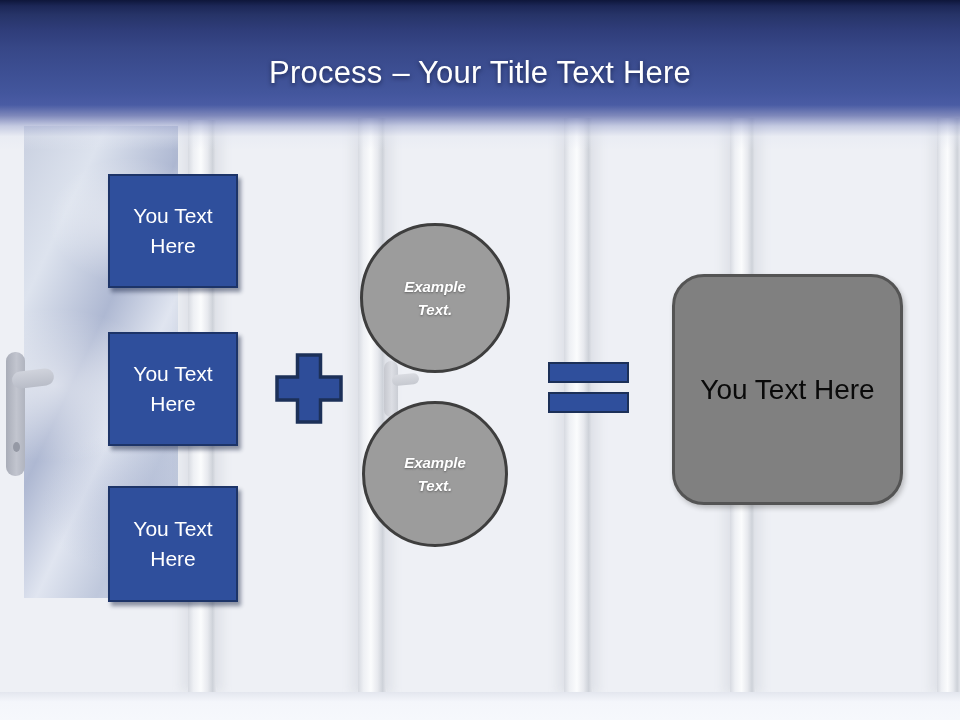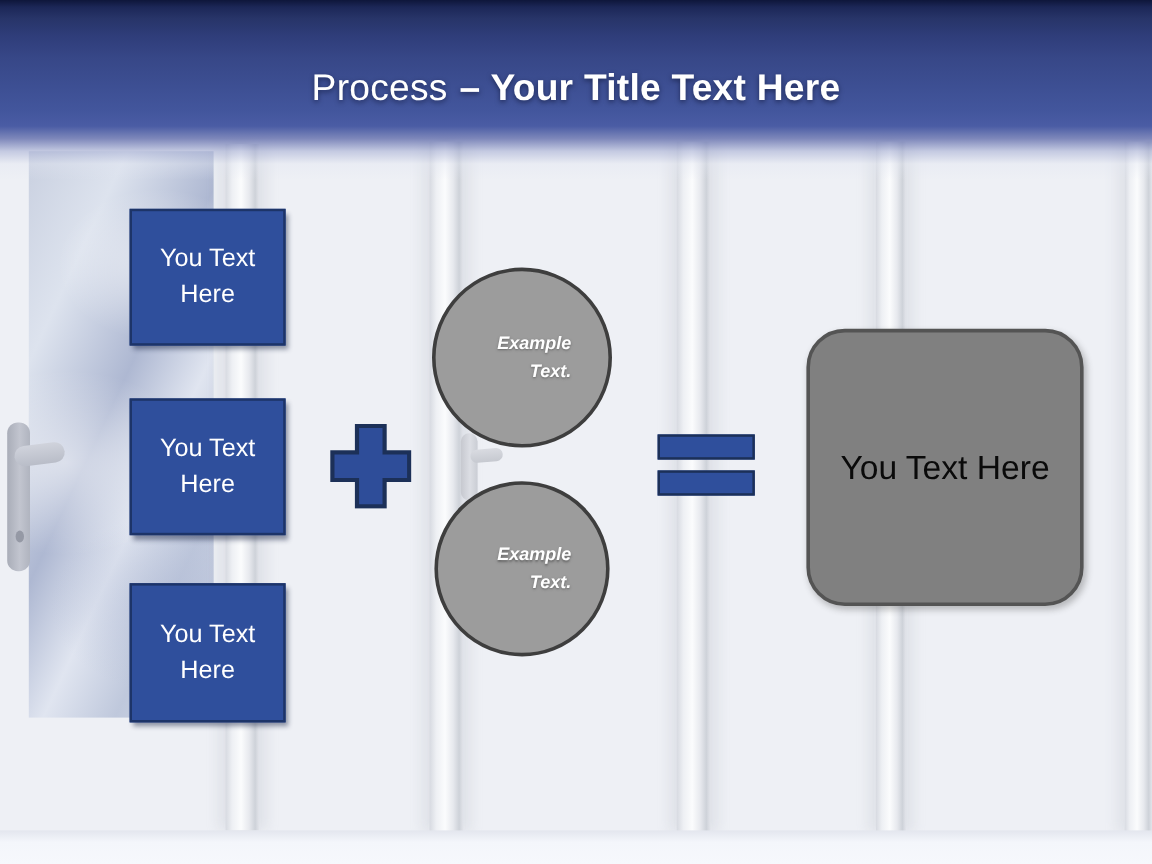--- a/index.html
+++ b/index.html
@@ -67,42 +67,42 @@
       rgba(240,242,247,0) 100%);
     text-align:center;
   }
   .title{
     margin-top:55px;display:inline-block;
     color:#ffffff;font-size:31px;letter-spacing:.2px;
     text-shadow:0 2px 4px rgba(8,12,38,.55);
     white-space:nowrap;
   }
   .title .bold{font-weight:normal;}
-  .title .rest{font-weight:bold;margin-left:.32em;}
+  .title .rest{font-weight:normal;margin-left:.32em;}
   
   .tbox{
     position:absolute;left:108px;width:130px;height:114px;
     background:#2f4f9c;border:2px solid #1d3468;box-sizing:border-box;
     box-shadow:3px 4px 4px rgba(20,30,65,.45);
     display:flex;align-items:center;justify-content:center;
     color:#ffffff;font-size:21px;line-height:30px;text-align:center;
   }
   .tbox span{display:inline-block;width:100px;}
   .tbox.b1{top:174px;}
   .tbox.b2{top:332px;}
   .tbox.b3{top:486px;height:116px;}
   
   .circle{
     position:absolute;border-radius:50%;
     background:#9c9c9c;border:3px solid #3e3e3e;box-sizing:border-box;
     display:flex;align-items:center;justify-content:center;
     color:#ffffff;font-weight:bold;font-style:italic;font-size:15px;line-height:23px;
     text-align:center;text-shadow:0 1px 2px rgba(70,70,70,.65);
   }
-  .circle span{display:inline-block;width:82px;text-align:right;}
+  .circle span{display:inline-block;width:82px;}
   .circle.c1{left:360px;top:223px;width:150px;height:150px;}
   .circle.c2{left:362px;top:401px;width:146px;height:146px;}
   
   .plus-wrap{position:absolute;left:275px;top:353px;width:68px;height:71px;}
   .eqbar{
     position:absolute;left:548px;width:81px;height:21px;box-sizing:border-box;
     background:#2f4f9c;border:2px solid #1c3058;
   }
   .eqbar.top{top:362px;}
   .eqbar.bot{top:392px;}

